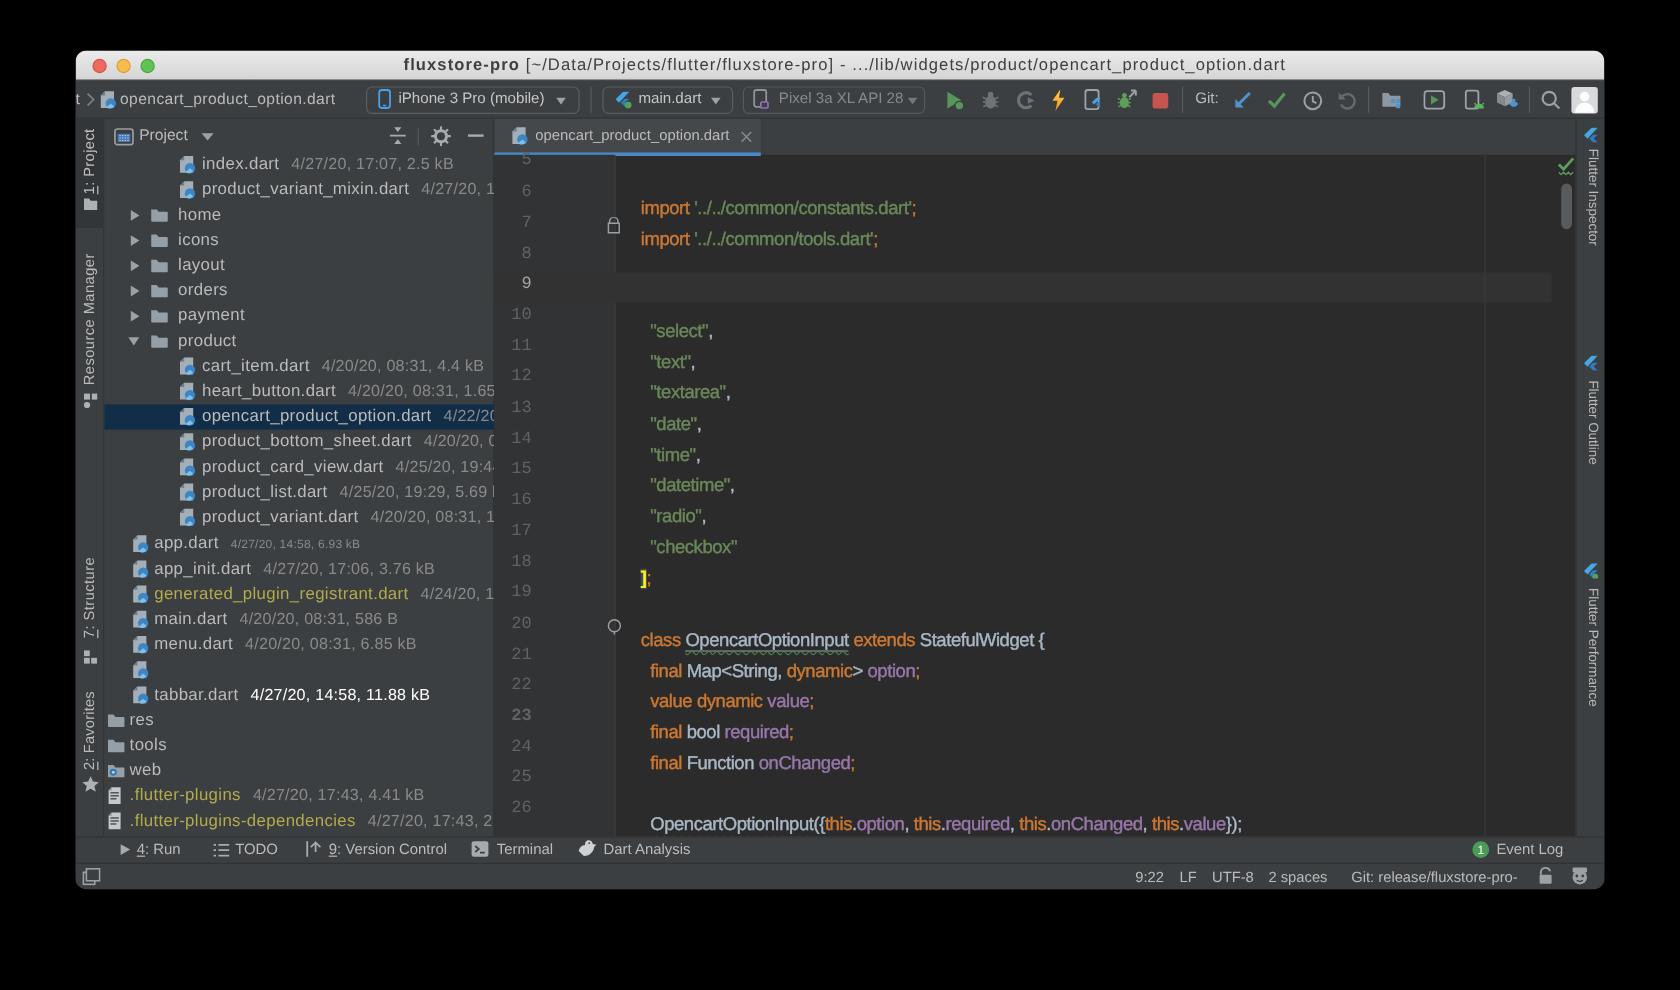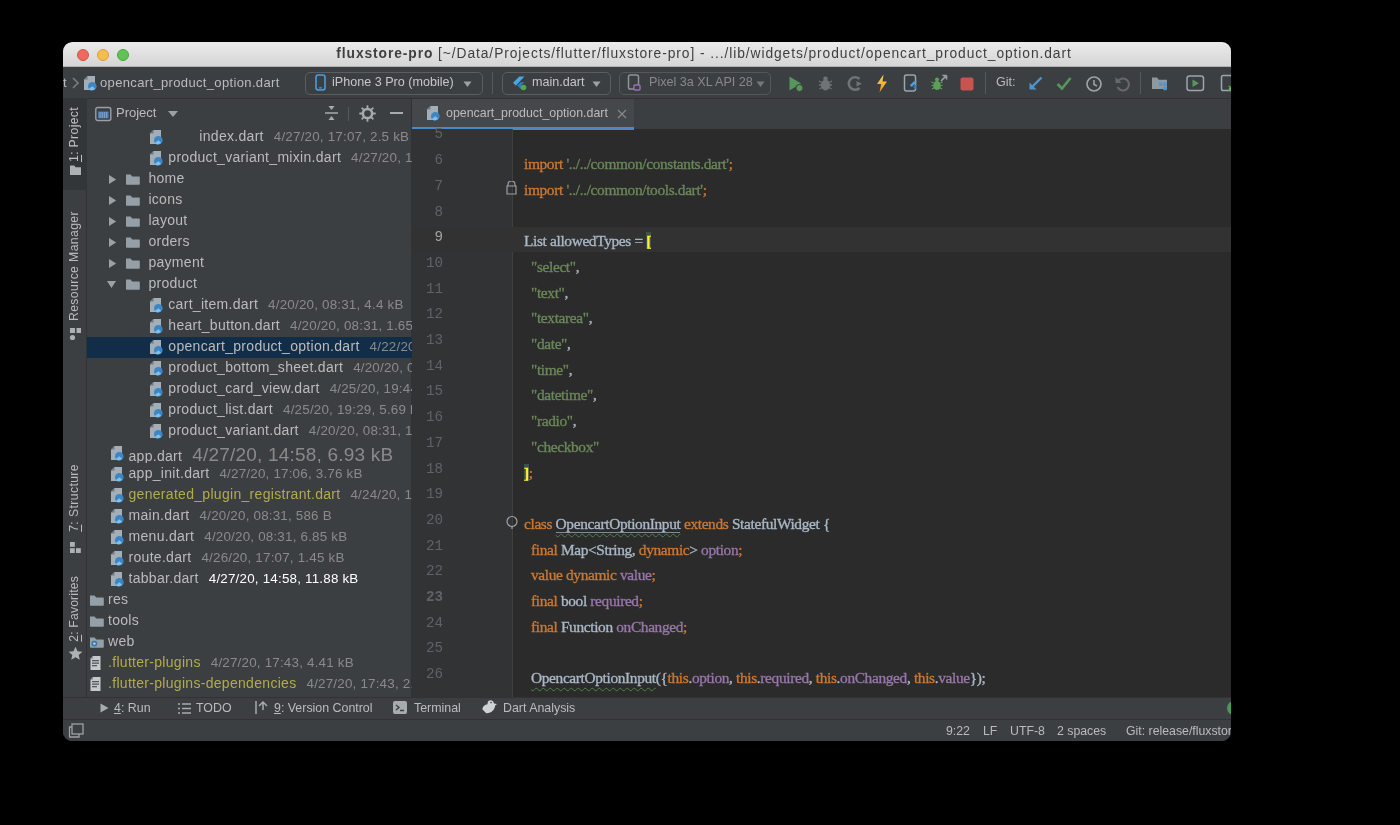--- a/index.html
+++ b/index.html
@@ -1,17 +1,17 @@
 <!DOCTYPE html>
 <html><head><meta charset="utf-8"><style>
 html,body{margin:0;padding:0;background:#000;width:1400px;height:825px;font-family:"Liberation Sans",sans-serif;-webkit-font-smoothing:antialiased;}
 *{box-sizing:border-box;}
-pre{margin:3px;font-family:Liberation Serif, serif;}
+pre{margin:13px;font-family:Liberation Sans, sans-serif;}
 </style></head><body>
-<div style="position:absolute;left:63px;top:42px;width:1168px;height:699px;background:#3c3f41;border-radius:9px;overflow:hidden;">
+<div style="position:absolute;left:63px;top:42px;width:1274px;height:699px;background:#3c3f41;border-radius:9px;overflow:hidden;">
 <div style="position:absolute;left:0px;top:0px;width:1274px;height:25px;background:linear-gradient(#ebebeb,#d5d5d5);border-bottom:1px solid #b3b3b3;border-radius:9px 9px 0 0;"></div>
 <div style="position:absolute;left:13.5px;top:6.5px;width:12px;height:12px;background:#ee6a5f;border:0.5px solid #d35549;border-radius:50%;"></div>
 <div style="position:absolute;left:33.5px;top:6.5px;width:12px;height:12px;background:#f5bd4f;border:0.5px solid #de9e33;border-radius:50%;"></div>
 <div style="position:absolute;left:53.5px;top:6.5px;width:12px;height:12px;background:#61c354;border:0.5px solid #4aa73c;border-radius:50%;"></div>
 <div style="position:absolute;left:0px;top:4px;width:1274px;height:17px;text-align:center;font-size:13.8px;letter-spacing:0.92px;color:#3f3f3f;padding-left:8px;"><b>fluxstore-pro</b>&nbsp;[~/Data/Projects/flutter/fluxstore-pro] - .../lib/widgets/product/opencart_product_option.dart</div>
 <div style="position:absolute;left:0px;top:25px;width:1274px;height:32px;background:#3c3f41;border-bottom:1px solid #323232;"></div>
 <div style="position:absolute;left:0px;top:33px;width:40px;height:16px;color:#bbbbbb;font-size:13px;">t</div>
 <svg style="position:absolute;left:8px;top:35px;width:8px;height:12px;" width="8" height="12" viewBox="0 0 8 12">
       <path d="M2 1 L7 6 L2 11" stroke="#787b7e" stroke-width="1.6" fill="none"></path>
     </svg>
@@ -190,21 +190,21 @@
       <rect x="7.6" y="0.2" width="1.8" height="3.4" rx="0.6" fill="#a7abae" transform="rotate(315 8.5 8.5)"></rect>
       <circle cx="8.5" cy="8.5" r="4.6" fill="none" stroke="#a7abae" stroke-width="2.5"></circle>
     </svg>
 <div style="position:absolute;left:327px;top:70px;width:13px;height:2px;background:#a7abae;"></div>
 <svg style="position:absolute;left:86.0px;top:86.5px;width:14px;height:16px;" width="14" height="16" viewBox="0 0 14 16">
       <path d="M4.5 1 H12 V15 H1 V4.5 Z" fill="#a3aeb7"></path>
       <path d="M4.5 1 V4.5 H1 Z" fill="#6f7a84"></path>
       <circle cx="9.3" cy="11.2" r="4.3" fill="#3d86c6"></circle>
       <path d="M9.3 11.2 L5.6 14.3 A4.3 4.3 0 0 0 12 13.5 Z" fill="#7fc1ea"></path>
     </svg>
-<div style="position:absolute;left:105.30000000000001px;top:85.5px;width:243.7px;height:19px;white-space:nowrap;overflow:hidden;font-size:14px;letter-spacing:0.3px;color:#bbbbbb;margin-left:31px;">index.dart<span style="color:#8a8a8a;padding-left:10px;font-size:13.4px;letter-spacing:0.2px;">4/27/20, 17:07, 2.5 kB</span></div>
+<div style="position:absolute;left:105.30000000000001px;top:85.5px;width:243.7px;height:19px;white-space:nowrap;overflow:hidden;font-size:14px;letter-spacing:0.3px;color:#bbbbbb;">index.dart<span style="color:#8a8a8a;padding-left:10px;font-size:13.4px;letter-spacing:0.2px;">4/27/20, 17:07, 2.5 kB</span></div>
 <svg style="position:absolute;left:86.0px;top:107.57px;width:14px;height:16px;" width="14" height="16" viewBox="0 0 14 16">
       <path d="M4.5 1 H12 V15 H1 V4.5 Z" fill="#a3aeb7"></path>
       <path d="M4.5 1 V4.5 H1 Z" fill="#6f7a84"></path>
       <circle cx="9.3" cy="11.2" r="4.3" fill="#3d86c6"></circle>
       <path d="M9.3 11.2 L5.6 14.3 A4.3 4.3 0 0 0 12 13.5 Z" fill="#7fc1ea"></path>
     </svg>
 <div style="position:absolute;left:105.30000000000001px;top:106.57px;width:243.7px;height:19px;white-space:nowrap;overflow:hidden;font-size:14px;letter-spacing:0.3px;color:#bbbbbb;">product_variant_mixin.dart<span style="color:#8a8a8a;padding-left:10px;font-size:13.4px;letter-spacing:0.2px;">4/27/20, 17</span></div>
 <svg style="position:absolute;left:44px;top:131.64px;width:10px;height:11px;" width="10" height="11" viewBox="0 0 10 11">
       <path d="M2 1 L9.2 5.5 L2 10 Z" fill="#9da1a4"></path>
     </svg>
@@ -296,21 +296,21 @@
       <circle cx="9.3" cy="11.2" r="4.3" fill="#3d86c6"></circle>
       <path d="M9.3 11.2 L5.6 14.3 A4.3 4.3 0 0 0 12 13.5 Z" fill="#7fc1ea"></path>
     </svg>
 <div style="position:absolute;left:105.30000000000001px;top:380.48px;width:243.7px;height:19px;white-space:nowrap;overflow:hidden;font-size:14px;letter-spacing:0.3px;color:#bbbbbb;">product_variant.dart<span style="color:#8a8a8a;padding-left:10px;font-size:13.4px;letter-spacing:0.2px;">4/20/20, 08:31, 14.</span></div>
 <svg style="position:absolute;left:46.5px;top:402.55px;width:14px;height:16px;" width="14" height="16" viewBox="0 0 14 16">
       <path d="M4.5 1 H12 V15 H1 V4.5 Z" fill="#a3aeb7"></path>
       <path d="M4.5 1 V4.5 H1 Z" fill="#6f7a84"></path>
       <circle cx="9.3" cy="11.2" r="4.3" fill="#3d86c6"></circle>
       <path d="M9.3 11.2 L5.6 14.3 A4.3 4.3 0 0 0 12 13.5 Z" fill="#7fc1ea"></path>
     </svg>
-<div style="position:absolute;left:65.5px;top:401.55px;width:283.5px;height:19px;white-space:nowrap;overflow:hidden;font-size:14px;letter-spacing:0.3px;color:#bbbbbb;">app.dart<span style="color:#8a8a8a;padding-left:10px;font-size:19px;letter-spacing:0.2px;">4/27/20, 14:58, 6.93 kB</span></div>
+<div style="position:absolute;left:65.5px;top:401.55px;width:283.5px;height:19px;white-space:nowrap;overflow:hidden;font-size:14px;letter-spacing:0.3px;color:#bbbbbb;">app.dart<span style="color:#8a8a8a;padding-left:10px;font-size:10px;letter-spacing:0.2px;">4/27/20, 14:58, 6.93 kB</span></div>
 <svg style="position:absolute;left:46.5px;top:423.62px;width:14px;height:16px;" width="14" height="16" viewBox="0 0 14 16">
       <path d="M4.5 1 H12 V15 H1 V4.5 Z" fill="#a3aeb7"></path>
       <path d="M4.5 1 V4.5 H1 Z" fill="#6f7a84"></path>
       <circle cx="9.3" cy="11.2" r="4.3" fill="#3d86c6"></circle>
       <path d="M9.3 11.2 L5.6 14.3 A4.3 4.3 0 0 0 12 13.5 Z" fill="#7fc1ea"></path>
     </svg>
 <div style="position:absolute;left:65.5px;top:422.62px;width:283.5px;height:19px;white-space:nowrap;overflow:hidden;font-size:14px;letter-spacing:0.3px;color:#bbbbbb;">app_init.dart<span style="color:#8a8a8a;padding-left:10px;font-size:13.4px;letter-spacing:0.2px;">4/27/20, 17:06, 3.76 kB</span></div>
 <svg style="position:absolute;left:46.5px;top:444.69px;width:14px;height:16px;" width="14" height="16" viewBox="0 0 14 16">
       <path d="M4.5 1 H12 V15 H1 V4.5 Z" fill="#a3aeb7"></path>
       <path d="M4.5 1 V4.5 H1 Z" fill="#6f7a84"></path>
@@ -331,21 +331,20 @@
       <circle cx="9.3" cy="11.2" r="4.3" fill="#3d86c6"></circle>
       <path d="M9.3 11.2 L5.6 14.3 A4.3 4.3 0 0 0 12 13.5 Z" fill="#7fc1ea"></path>
     </svg>
 <div style="position:absolute;left:65.5px;top:485.8299999999999px;width:283.5px;height:19px;white-space:nowrap;overflow:hidden;font-size:14px;letter-spacing:0.3px;color:#bbbbbb;">menu.dart<span style="color:#8a8a8a;padding-left:10px;font-size:13.4px;letter-spacing:0.2px;">4/20/20, 08:31, 6.85 kB</span></div>
 <svg style="position:absolute;left:46.5px;top:507.9px;width:14px;height:16px;" width="14" height="16" viewBox="0 0 14 16">
       <path d="M4.5 1 H12 V15 H1 V4.5 Z" fill="#a3aeb7"></path>
       <path d="M4.5 1 V4.5 H1 Z" fill="#6f7a84"></path>
       <circle cx="9.3" cy="11.2" r="4.3" fill="#3d86c6"></circle>
       <path d="M9.3 11.2 L5.6 14.3 A4.3 4.3 0 0 0 12 13.5 Z" fill="#7fc1ea"></path>
     </svg>
-<div style="position:absolute;left:65.5px;top:506.9px;width:283.5px;height:19px;white-space:nowrap;overflow:hidden;font-size:14px;letter-spacing:0.3px;color:#bbbbbb;">route.dart<span style="color:#8a8a8a;padding-left:10px;font-size:13.4px;letter-spacing:0.2px;">4/26/20, 17:07, 1.45 kB</span></div>
 <svg style="position:absolute;left:46.5px;top:528.97px;width:14px;height:16px;" width="14" height="16" viewBox="0 0 14 16">
       <path d="M4.5 1 H12 V15 H1 V4.5 Z" fill="#a3aeb7"></path>
       <path d="M4.5 1 V4.5 H1 Z" fill="#6f7a84"></path>
       <circle cx="9.3" cy="11.2" r="4.3" fill="#3d86c6"></circle>
       <path d="M9.3 11.2 L5.6 14.3 A4.3 4.3 0 0 0 12 13.5 Z" fill="#7fc1ea"></path>
     </svg>
 <div style="position:absolute;left:65.5px;top:527.97px;width:283.5px;height:19px;white-space:nowrap;overflow:hidden;font-size:14px;letter-spacing:0.3px;color:#bbbbbb;">tabbar.dart<span style="color:#ffffff;padding-left:10px;font-size:13.4px;letter-spacing:0.2px;">4/27/20, 14:58, 11.88 kB</span></div>
 <svg style="position:absolute;left:25.5px;top:551.04px;width:15px;height:14px;" width="15" height="14" viewBox="0 0 15 14">
       <path d="M1 2.5 h4.6 l1.6 2 H14 a0.8 0.8 0 0 1 0.8 0.8 V12 a0.8 0.8 0 0 1 -0.8 0.8 H1.8 A0.8 0.8 0 0 1 1 12 Z" fill="#949fa8"></path>
     </svg>
@@ -412,21 +411,20 @@
 <div class="ln" style="left:350px;top:440.24999999999994px;color:#606366;">19</div>
 <div class="ln" style="left:350px;top:465.94999999999993px;color:#606366;">20</div>
 <div class="ln" style="left:350px;top:491.65px;color:#606366;">21</div>
 <div class="ln" style="left:350px;top:517.35px;color:#606366;">22</div>
 <div class="ln" style="left:350px;top:543.05px;color:#606366;font-weight:bold;">23</div>
 <div class="ln" style="left:350px;top:568.7499999999999px;color:#606366;">24</div>
 <div class="ln" style="left:350px;top:594.4499999999999px;color:#606366;">25</div>
 <div class="ln" style="left:350px;top:620.15px;color:#606366;">26</div>
 <pre class="cl" style="top:106.15px;"><span class="kw">import </span><span class="st">'../../common/constants.dart'</span><span class="kw">;</span></pre>
 <pre class="cl" style="top:131.85px;"><span class="kw">import </span><span class="st">'../../common/tools.dart'</span><span class="kw">;</span></pre>
-<pre class="cl" style="top:183.25px;">List allowedTypes = <span class="br">[</span></pre>
 <pre class="cl" style="top:208.95000000000002px;">  <span class="st">"select"</span>,</pre>
 <pre class="cl" style="top:234.64999999999998px;">  <span class="st">"text"</span>,</pre>
 <pre class="cl" style="top:260.34999999999997px;">  <span class="st">"textarea"</span>,</pre>
 <pre class="cl" style="top:286.04999999999995px;">  <span class="st">"date"</span>,</pre>
 <pre class="cl" style="top:311.75px;">  <span class="st">"time"</span>,</pre>
 <pre class="cl" style="top:337.44999999999993px;">  <span class="st">"datetime"</span>,</pre>
 <pre class="cl" style="top:363.15px;">  <span class="st">"radio"</span>,</pre>
 <pre class="cl" style="top:388.84999999999997px;">  <span class="st">"checkbox"</span></pre>
 <pre class="cl" style="top:414.54999999999995px;"><span class="br">]</span><span class="kw">;</span></pre>
 <pre class="cl" style="top:465.94999999999993px;"><span class="kw">class </span><span class="wavy" style="border-bottom:1px solid #7e8b99;">OpencartOptionInput</span> <span class="kw">extends </span>StatefulWidget {</pre>

